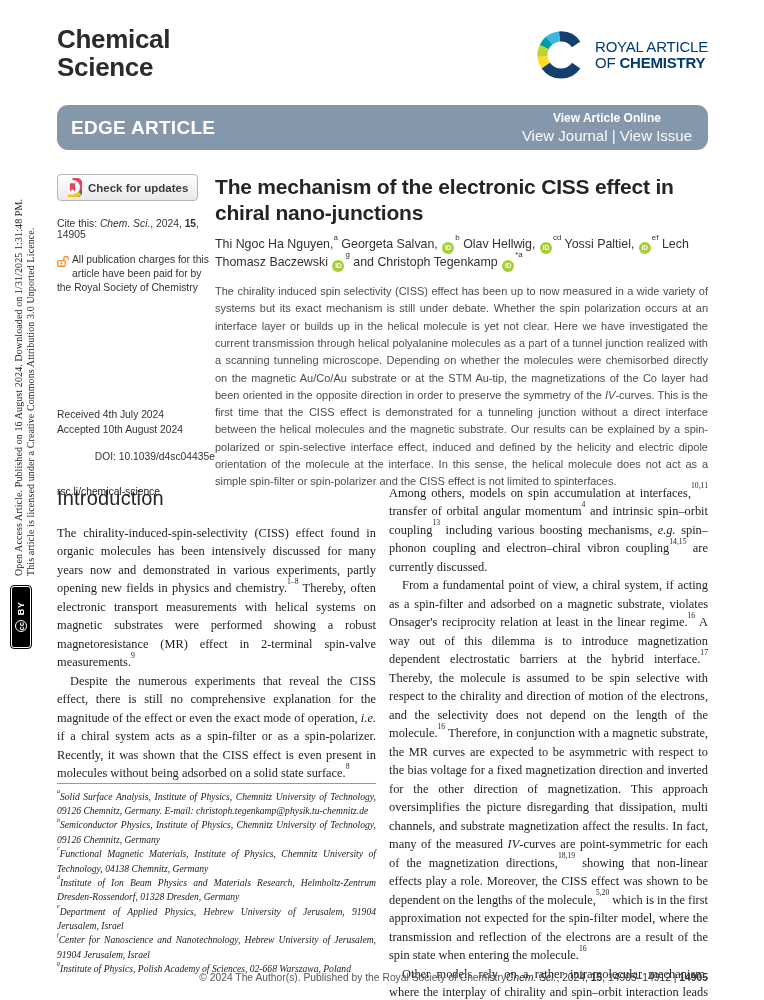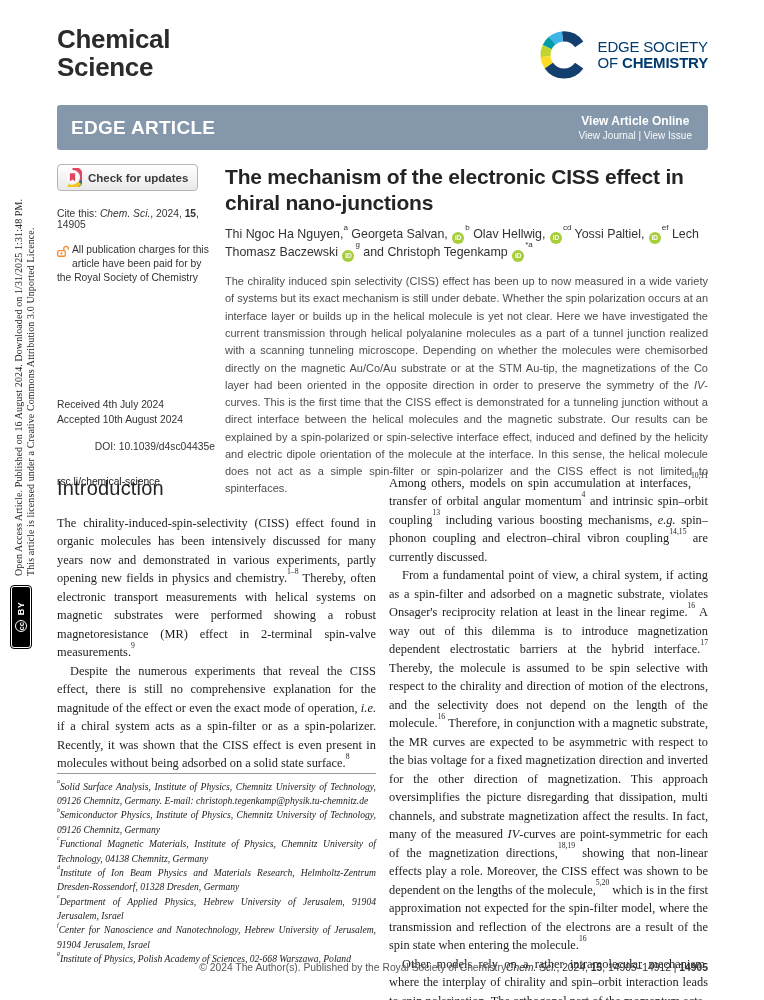--- a/index.html
+++ b/index.html
@@ -21,29 +21,29 @@
 
   
   .content { position:absolute; left:57px; top:8px; width:651px; height:1000px; padding-top:18px; }
 
   header.mast { display:flex; justify-content:space-between; align-items:flex-start; height:66px; }
   .journal-name { font-size:26px; font-weight:bold; color:#2b2b2b; line-height:1.06; letter-spacing:-0.3px; }
   .rsc { display:flex; align-items:center; gap:7px; margin-top:2px; }
   .rsc-text { color:#003b6f; font-size:15px; line-height:1.1; letter-spacing:-0.2px; }
   .rsc-text b { font-weight:bold; }
 
-  .banner { margin-top:13px; height:45px; background:#8598ab; border-radius:3px; display:flex;
+  .banner { margin-top:13px; height:45px; background:#8598ab; border-radius:11px; display:flex;
             align-items:center; justify-content:space-between; padding:0 16px 0 14px; }
   .banner-label { color:#fff; font-size:19px; font-weight:bold; letter-spacing:0.3px; }
   .banner-right { text-align:center; color:#fff; }
   .banner-right .vao { font-size:12px; font-weight:bold; line-height:1.3; }
-  .banner-right .vji { font-size:10px; opacity:0.95; }
+  .banner-right .vji { font-size:15px; opacity:0.95; }
 
   
-  .article-head { display:flex; margin-top:14px; gap:10px; height:293px; }
+  .article-head { display:flex; margin-top:24px; gap:0; height:293px; }
   .meta-col { width:158px; flex:0 0 158px; font-size:10.3px; color:#333; }
   .check-btn { display:inline-flex; align-items:center; gap:6px; border:1px solid #b5b5b5; border-radius:4px;
                background:linear-gradient(#ffffff,#e9e9e9); padding:3px 9px 3px 5px; height:27px; cursor:pointer; }
   .check-btn span.lbl { font-size:11.5px; font-weight:bold; color:#3c3c3c; }
   .cite { margin-top:17px; }
   .oa-note { margin-top:13px; line-height:1.35; }
   .oa-lock { float:left; margin:1px 3px 0 0; }
   .dates { margin-top:113px; line-height:1.45; }
   .doi { margin-top:13px;text-align:right; }
   .rsc-link { margin-top:24px; color:#222; }
@@ -105,21 +105,21 @@
       <div class="rsc">
         <svg width="54" height="54" viewBox="0 0 64 64">
           <path d="M50 19.4 A22 22 0 0 0 30.1 10.1" stroke="#123f6d" stroke-width="12" fill="none"></path>
           <path d="M30.1 10.1 A22 22 0 0 0 17.9 15.1" stroke="#3db5e6" stroke-width="12" fill="none"></path>
           <path d="M17.9 15.1 A22 22 0 0 0 12.1 22.7" stroke="#009ca6" stroke-width="12" fill="none"></path>
           <path d="M12.1 22.7 A22 22 0 0 0 10.1 33.9" stroke="#c1d32f" stroke-width="12" fill="none"></path>
           <path d="M10.1 33.9 A22 22 0 0 0 14.0 44.6" stroke="#fed925" stroke-width="12" fill="none"></path>
           <path d="M14.0 44.6 A22 22 0 0 0 50.0 44.6" stroke="#123f6d" stroke-width="12" fill="none"></path>
         </svg>
         <div class="rsc-text">
-          <div>EDGE SOCIETY</div>
+          <div>ROYAL ARTICLE</div>
           <div><span>OF </span><b>CHEMISTRY</b></div>
         </div>
       </div>
     </header>
 
     <div class="banner">
       <span class="banner-label">EDGE ARTICLE</span>
       <span class="banner-right">
         <div class="vao">View Article Online</div>
         <div class="vji">View Journal | View Issue</div>

